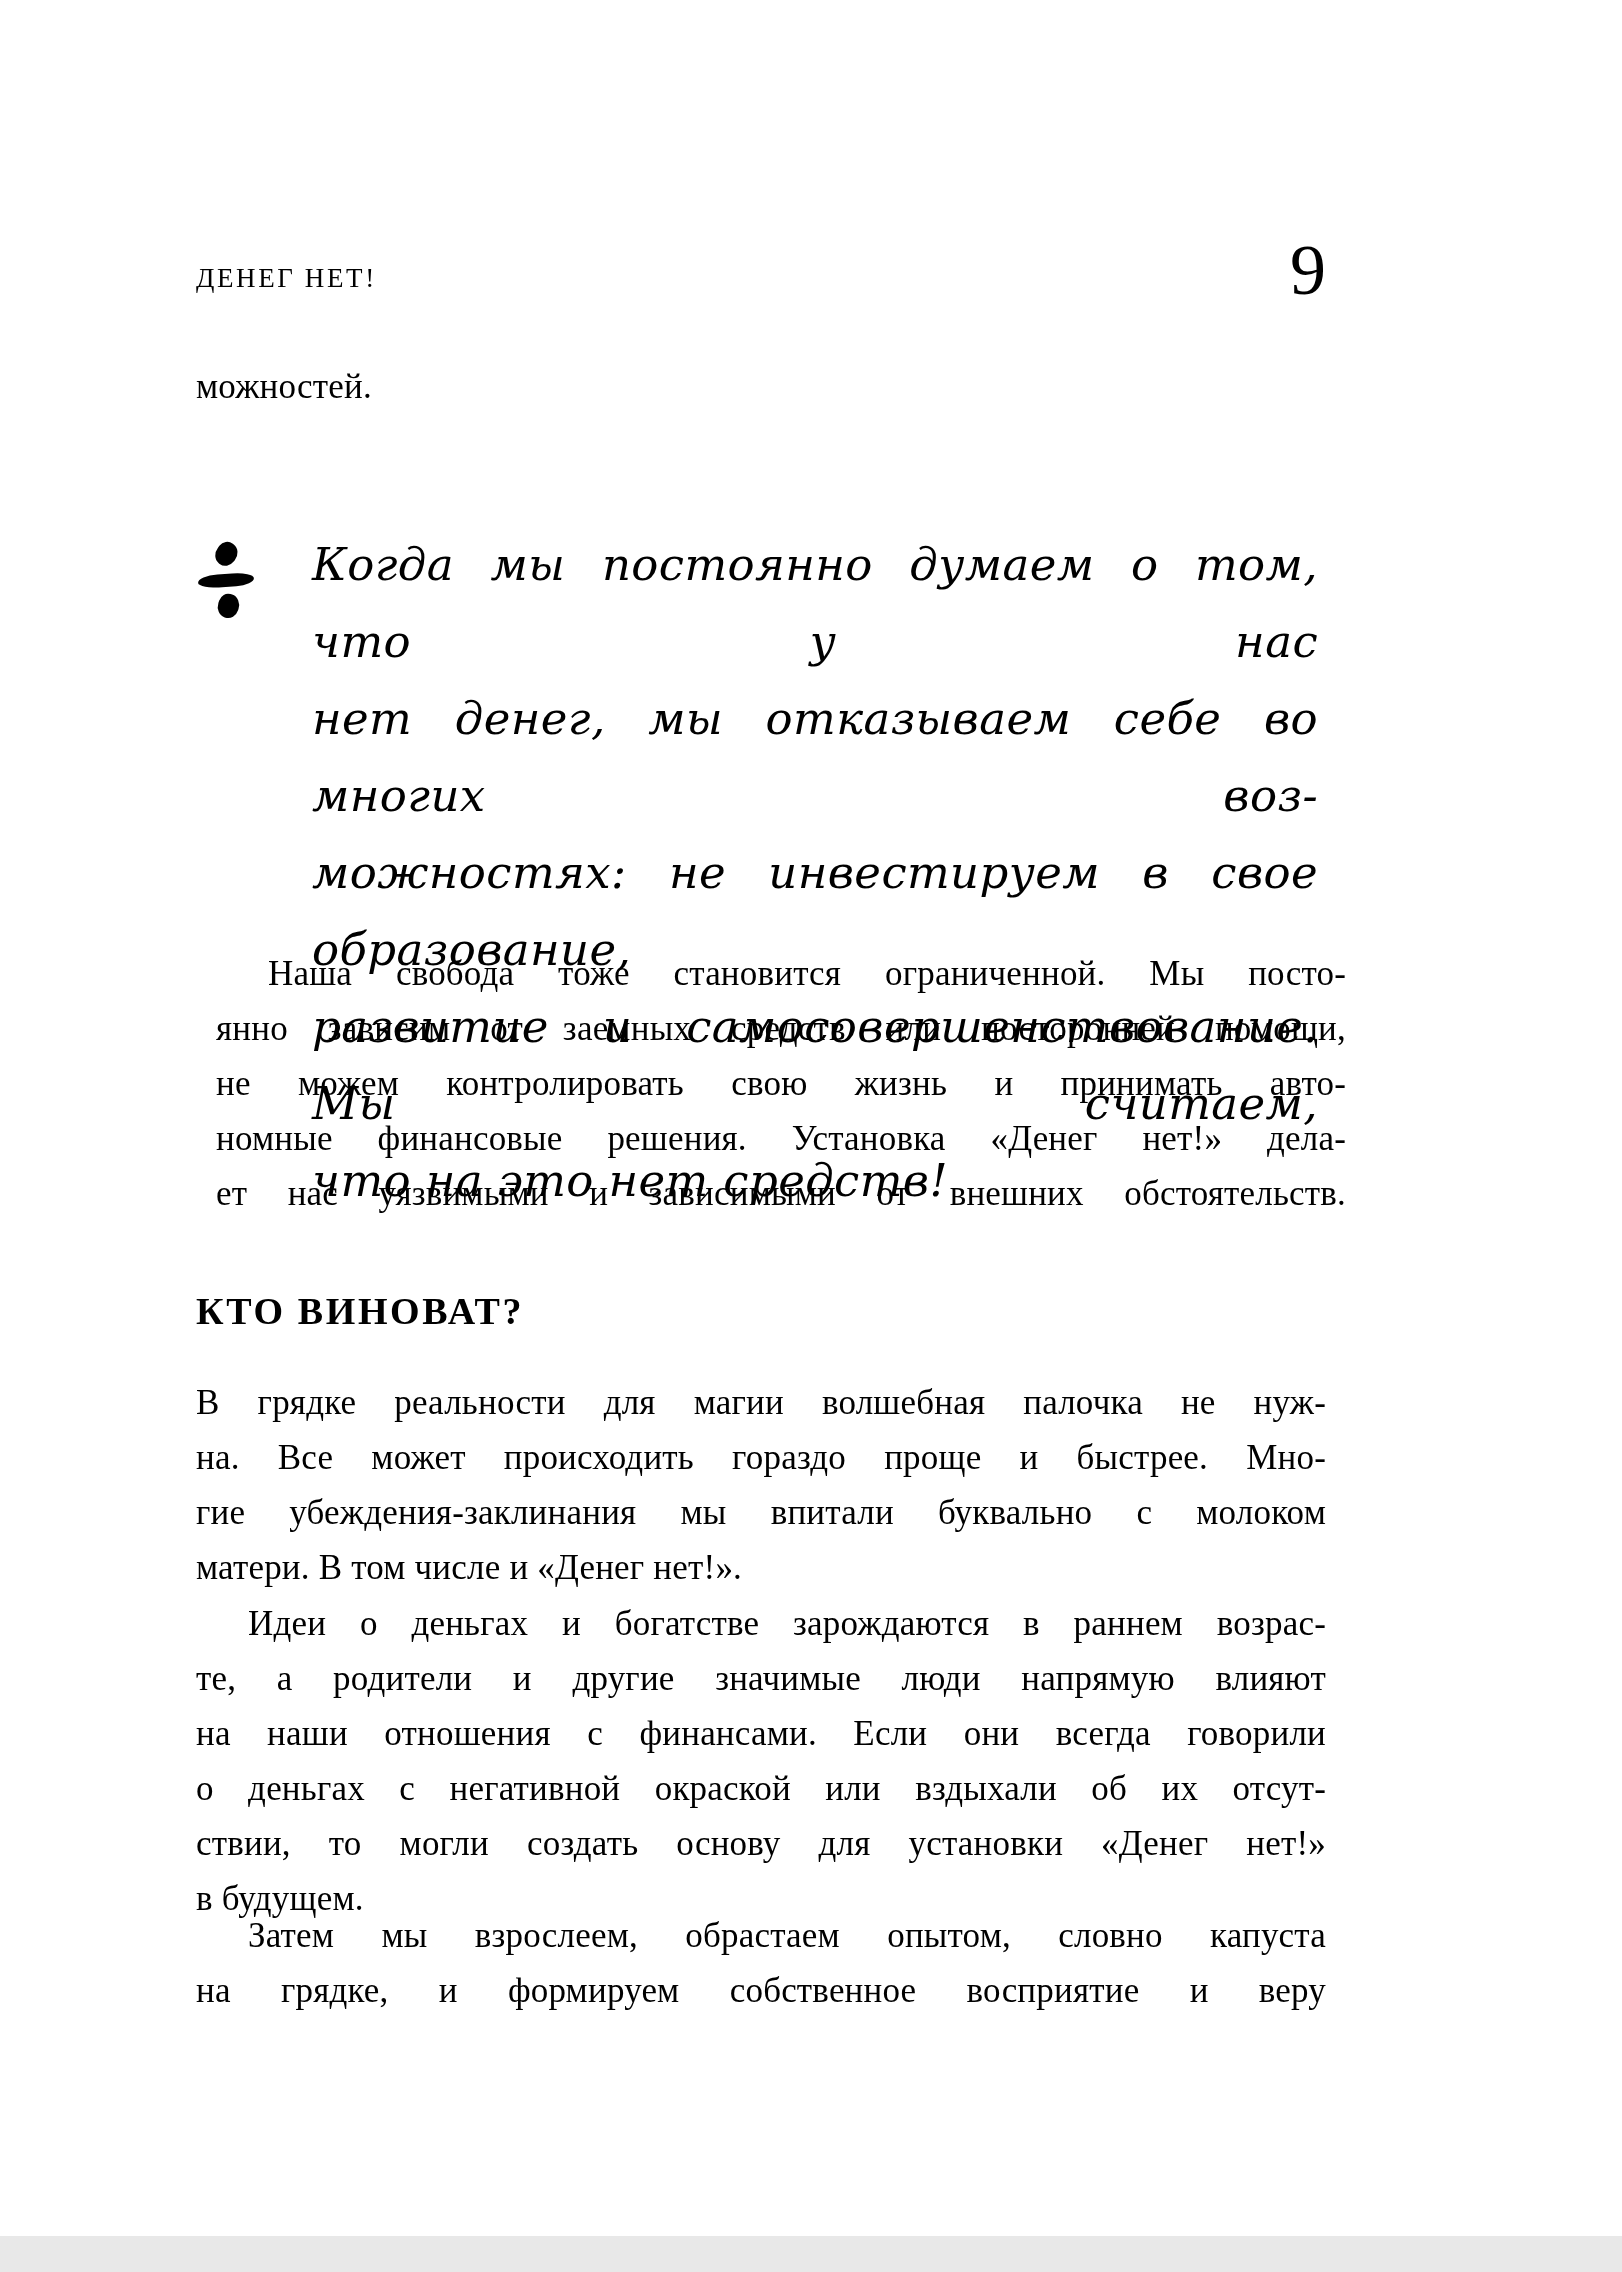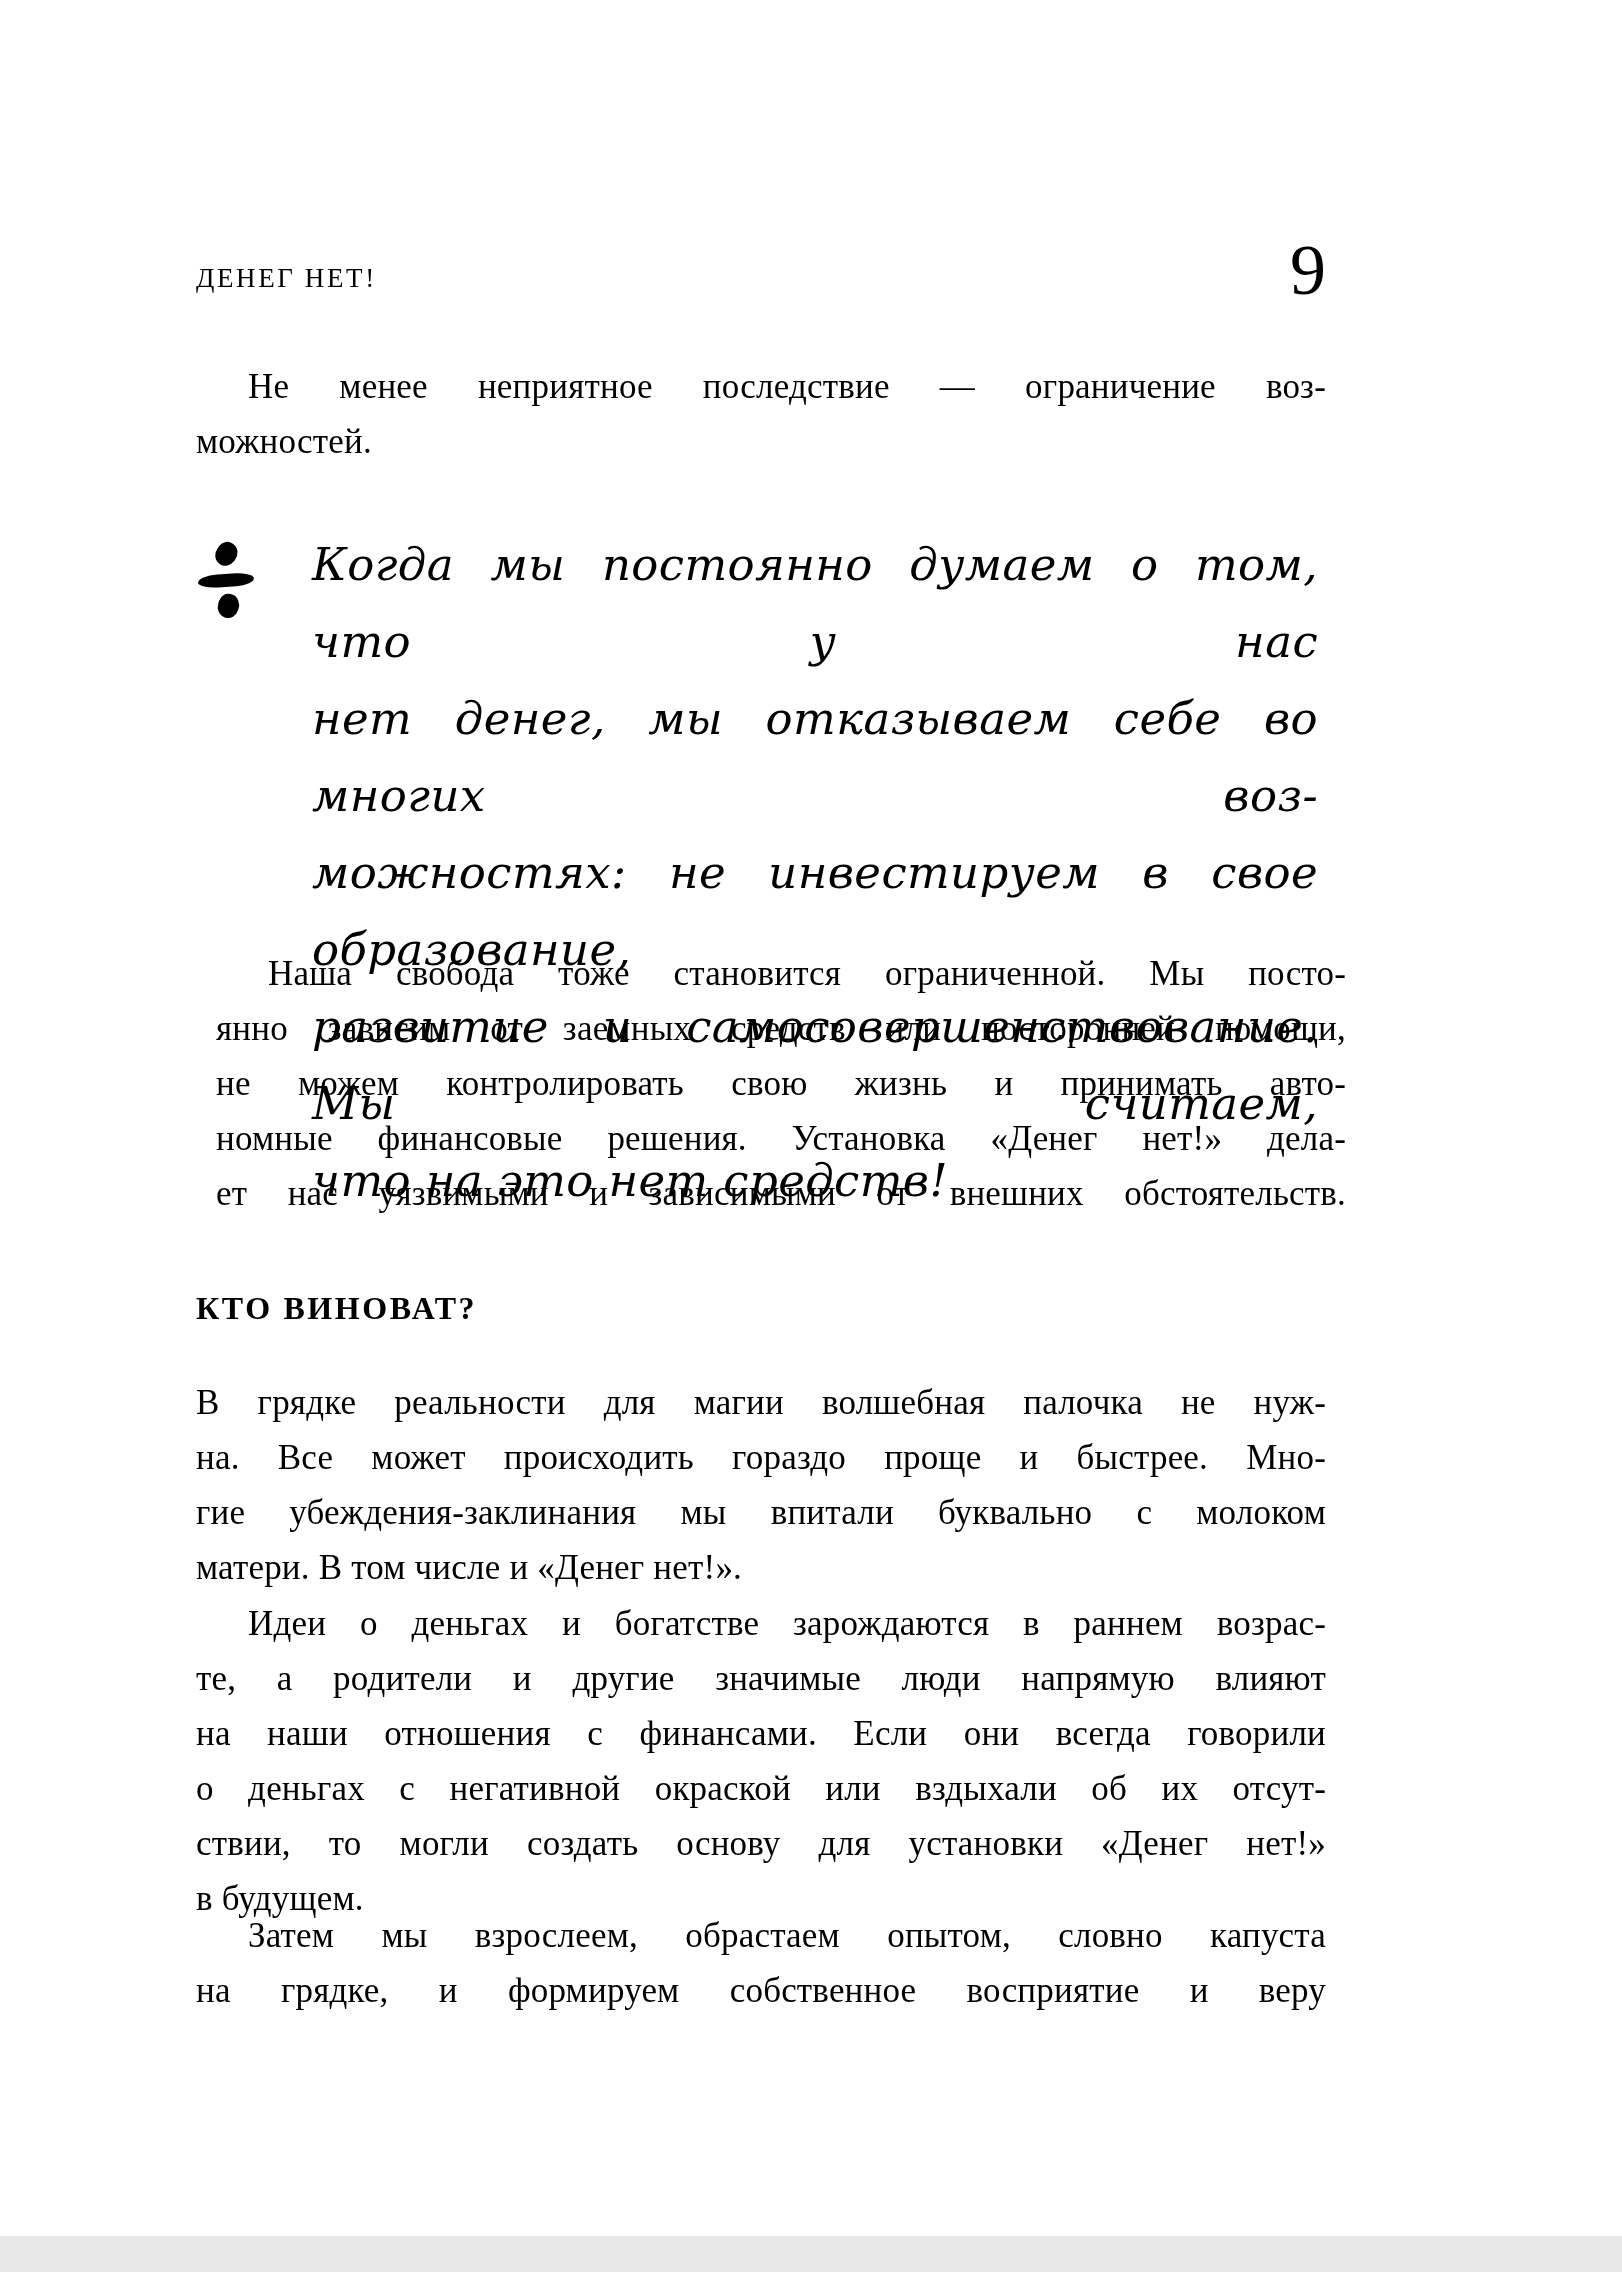--- a/index.html
+++ b/index.html
@@ -97,38 +97,37 @@
     background: #000;
     border-radius: 46% 50% 42% 55% / 70% 60% 70% 60%;
     transform: rotate(-4deg);
   }
 
   
   .section-heading {
     position: absolute;
     left: 196px;
     top: 1292px;
-    font-size: 32px;
+    font-size: 38px;
     font-weight: bold;
     letter-spacing: 2.6px;
     line-height: 1;
     white-space: nowrap;
   }
 </style>
 </head>
 <body>
 
 <div class="page">
 
   <div class="running-header">ДЕНЕГ НЕТ!</div>
 
   <div class="page-number">9</div>
 
   <div class="para" id="para1">
-    <div class="line indent">Не менее неприятное последствие — ограничение воз-</div>
     <div class="line last">можностей.</div>
   </div>
 
   <div class="quote-marker">
     <div class="dot dot-top"></div>
     <div class="bar"></div>
     <div class="dot dot-bottom"></div>
   </div>
 
   <div class="quote-text">

